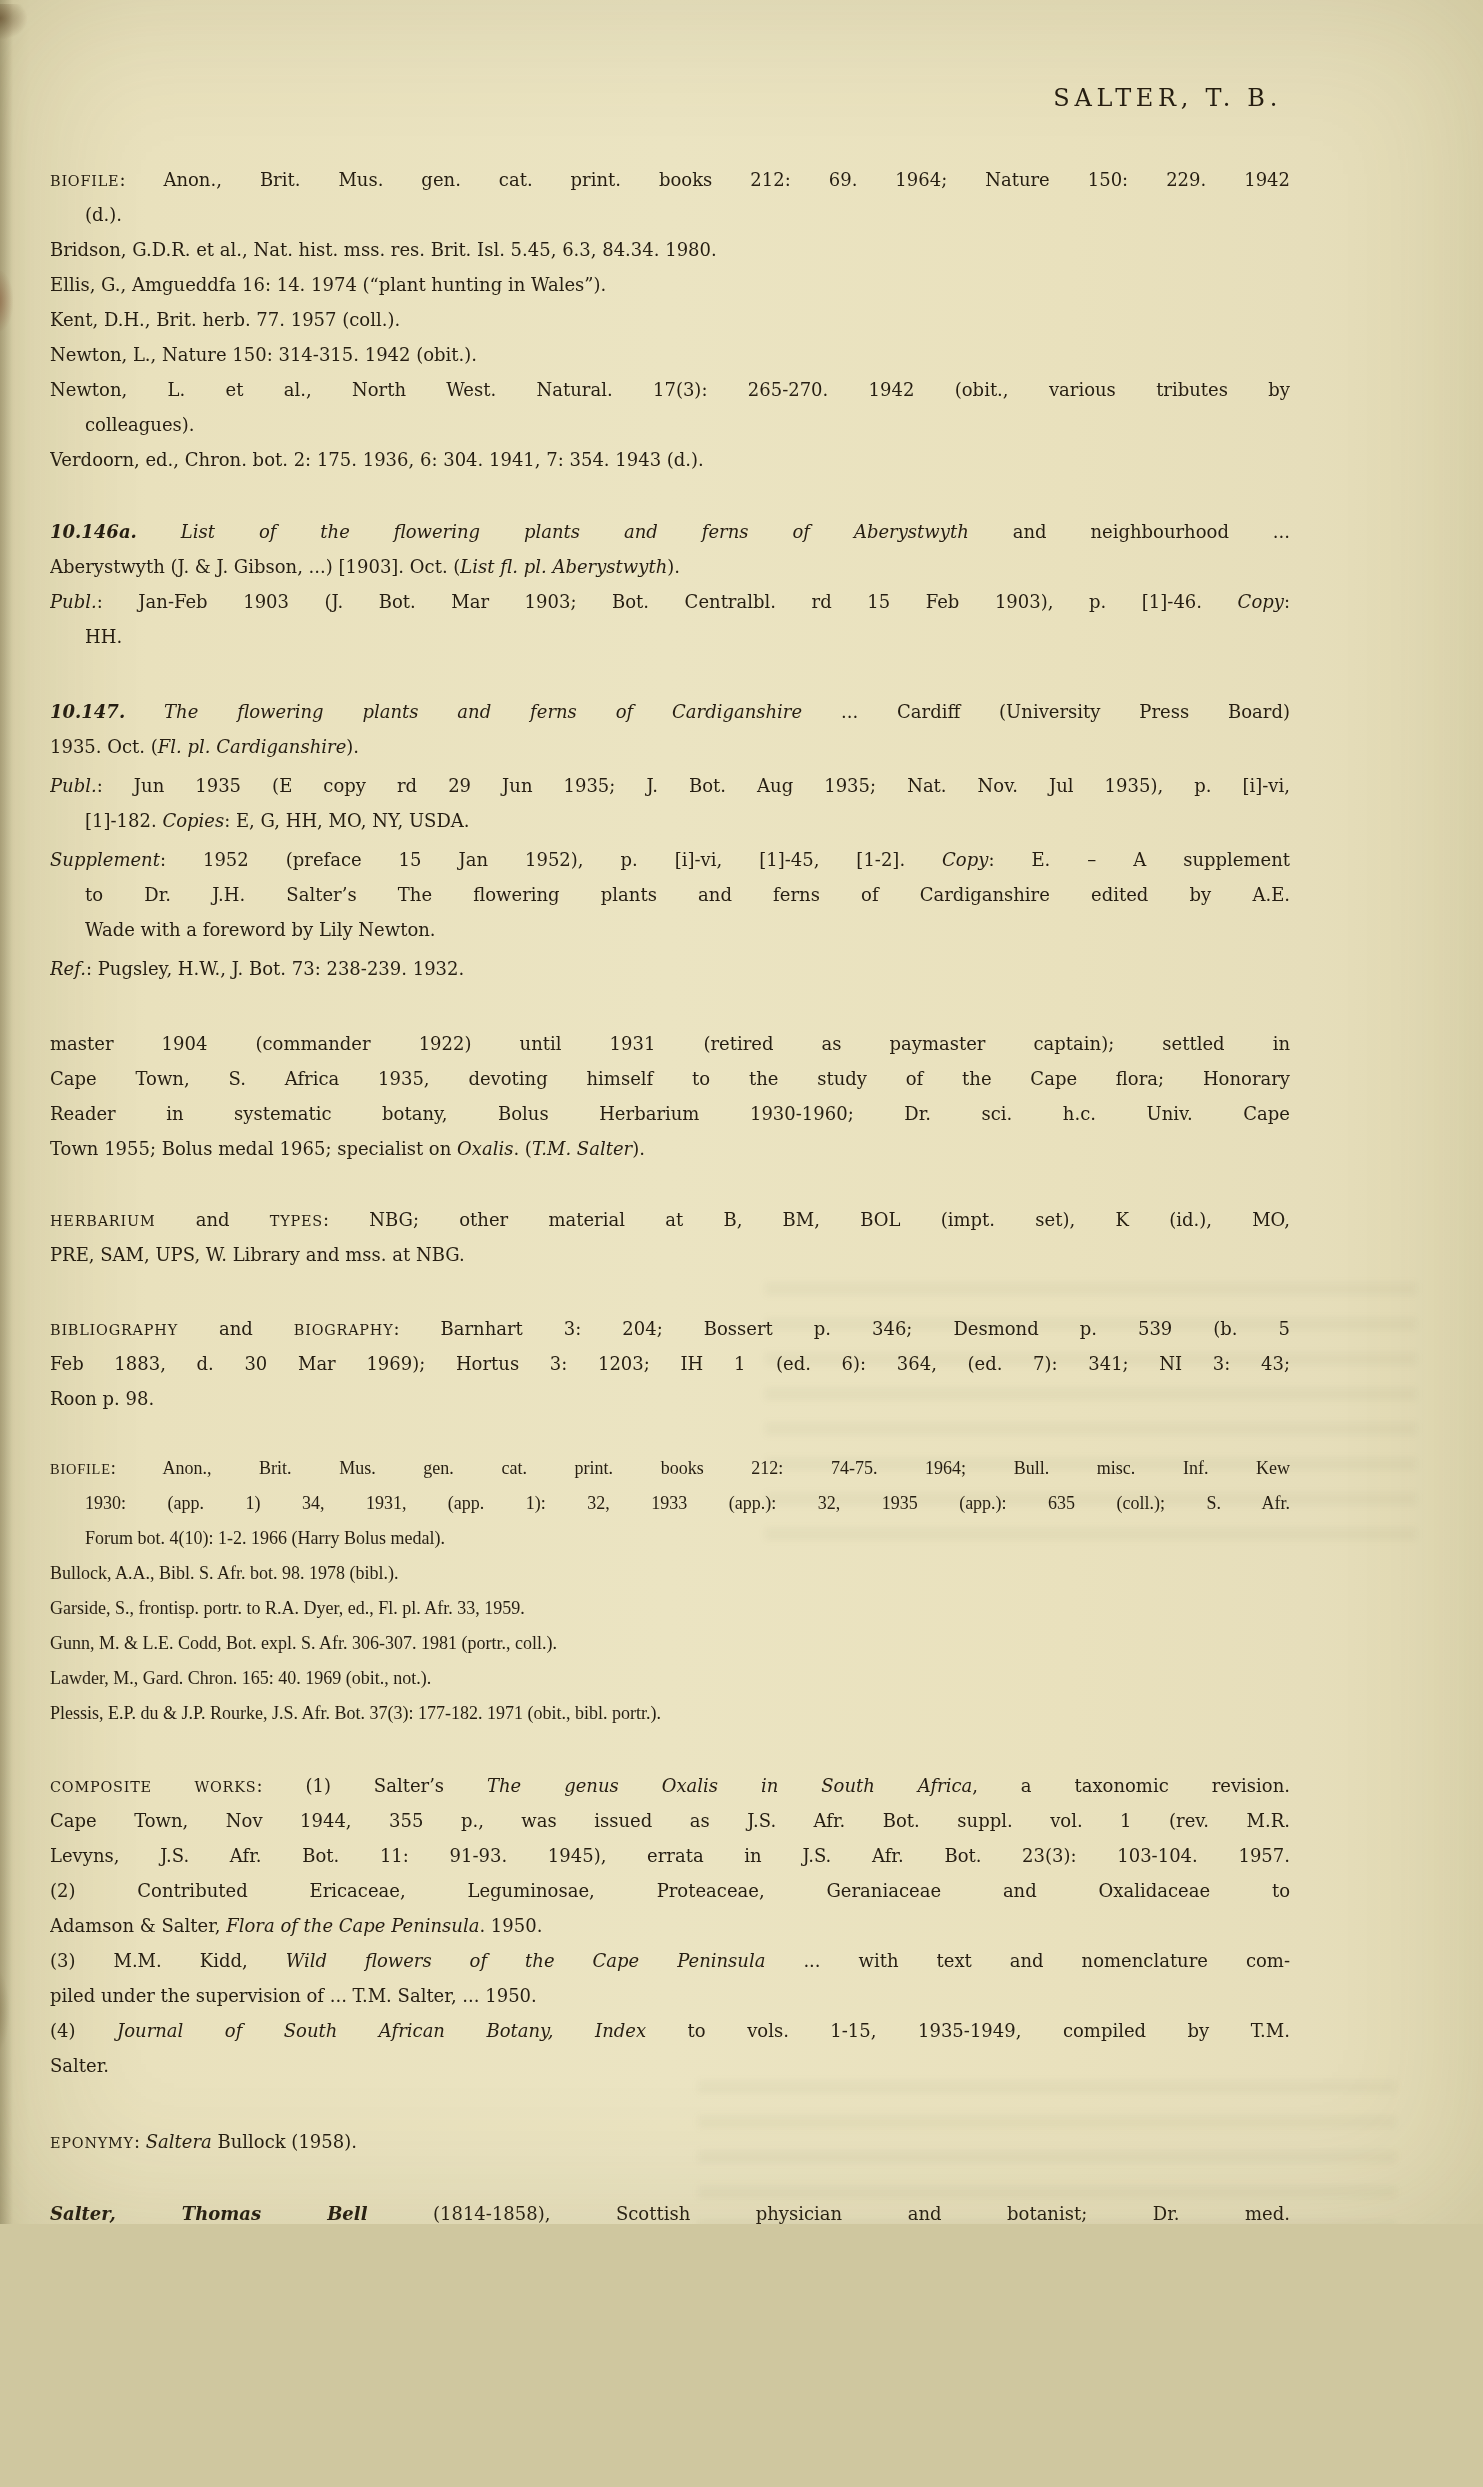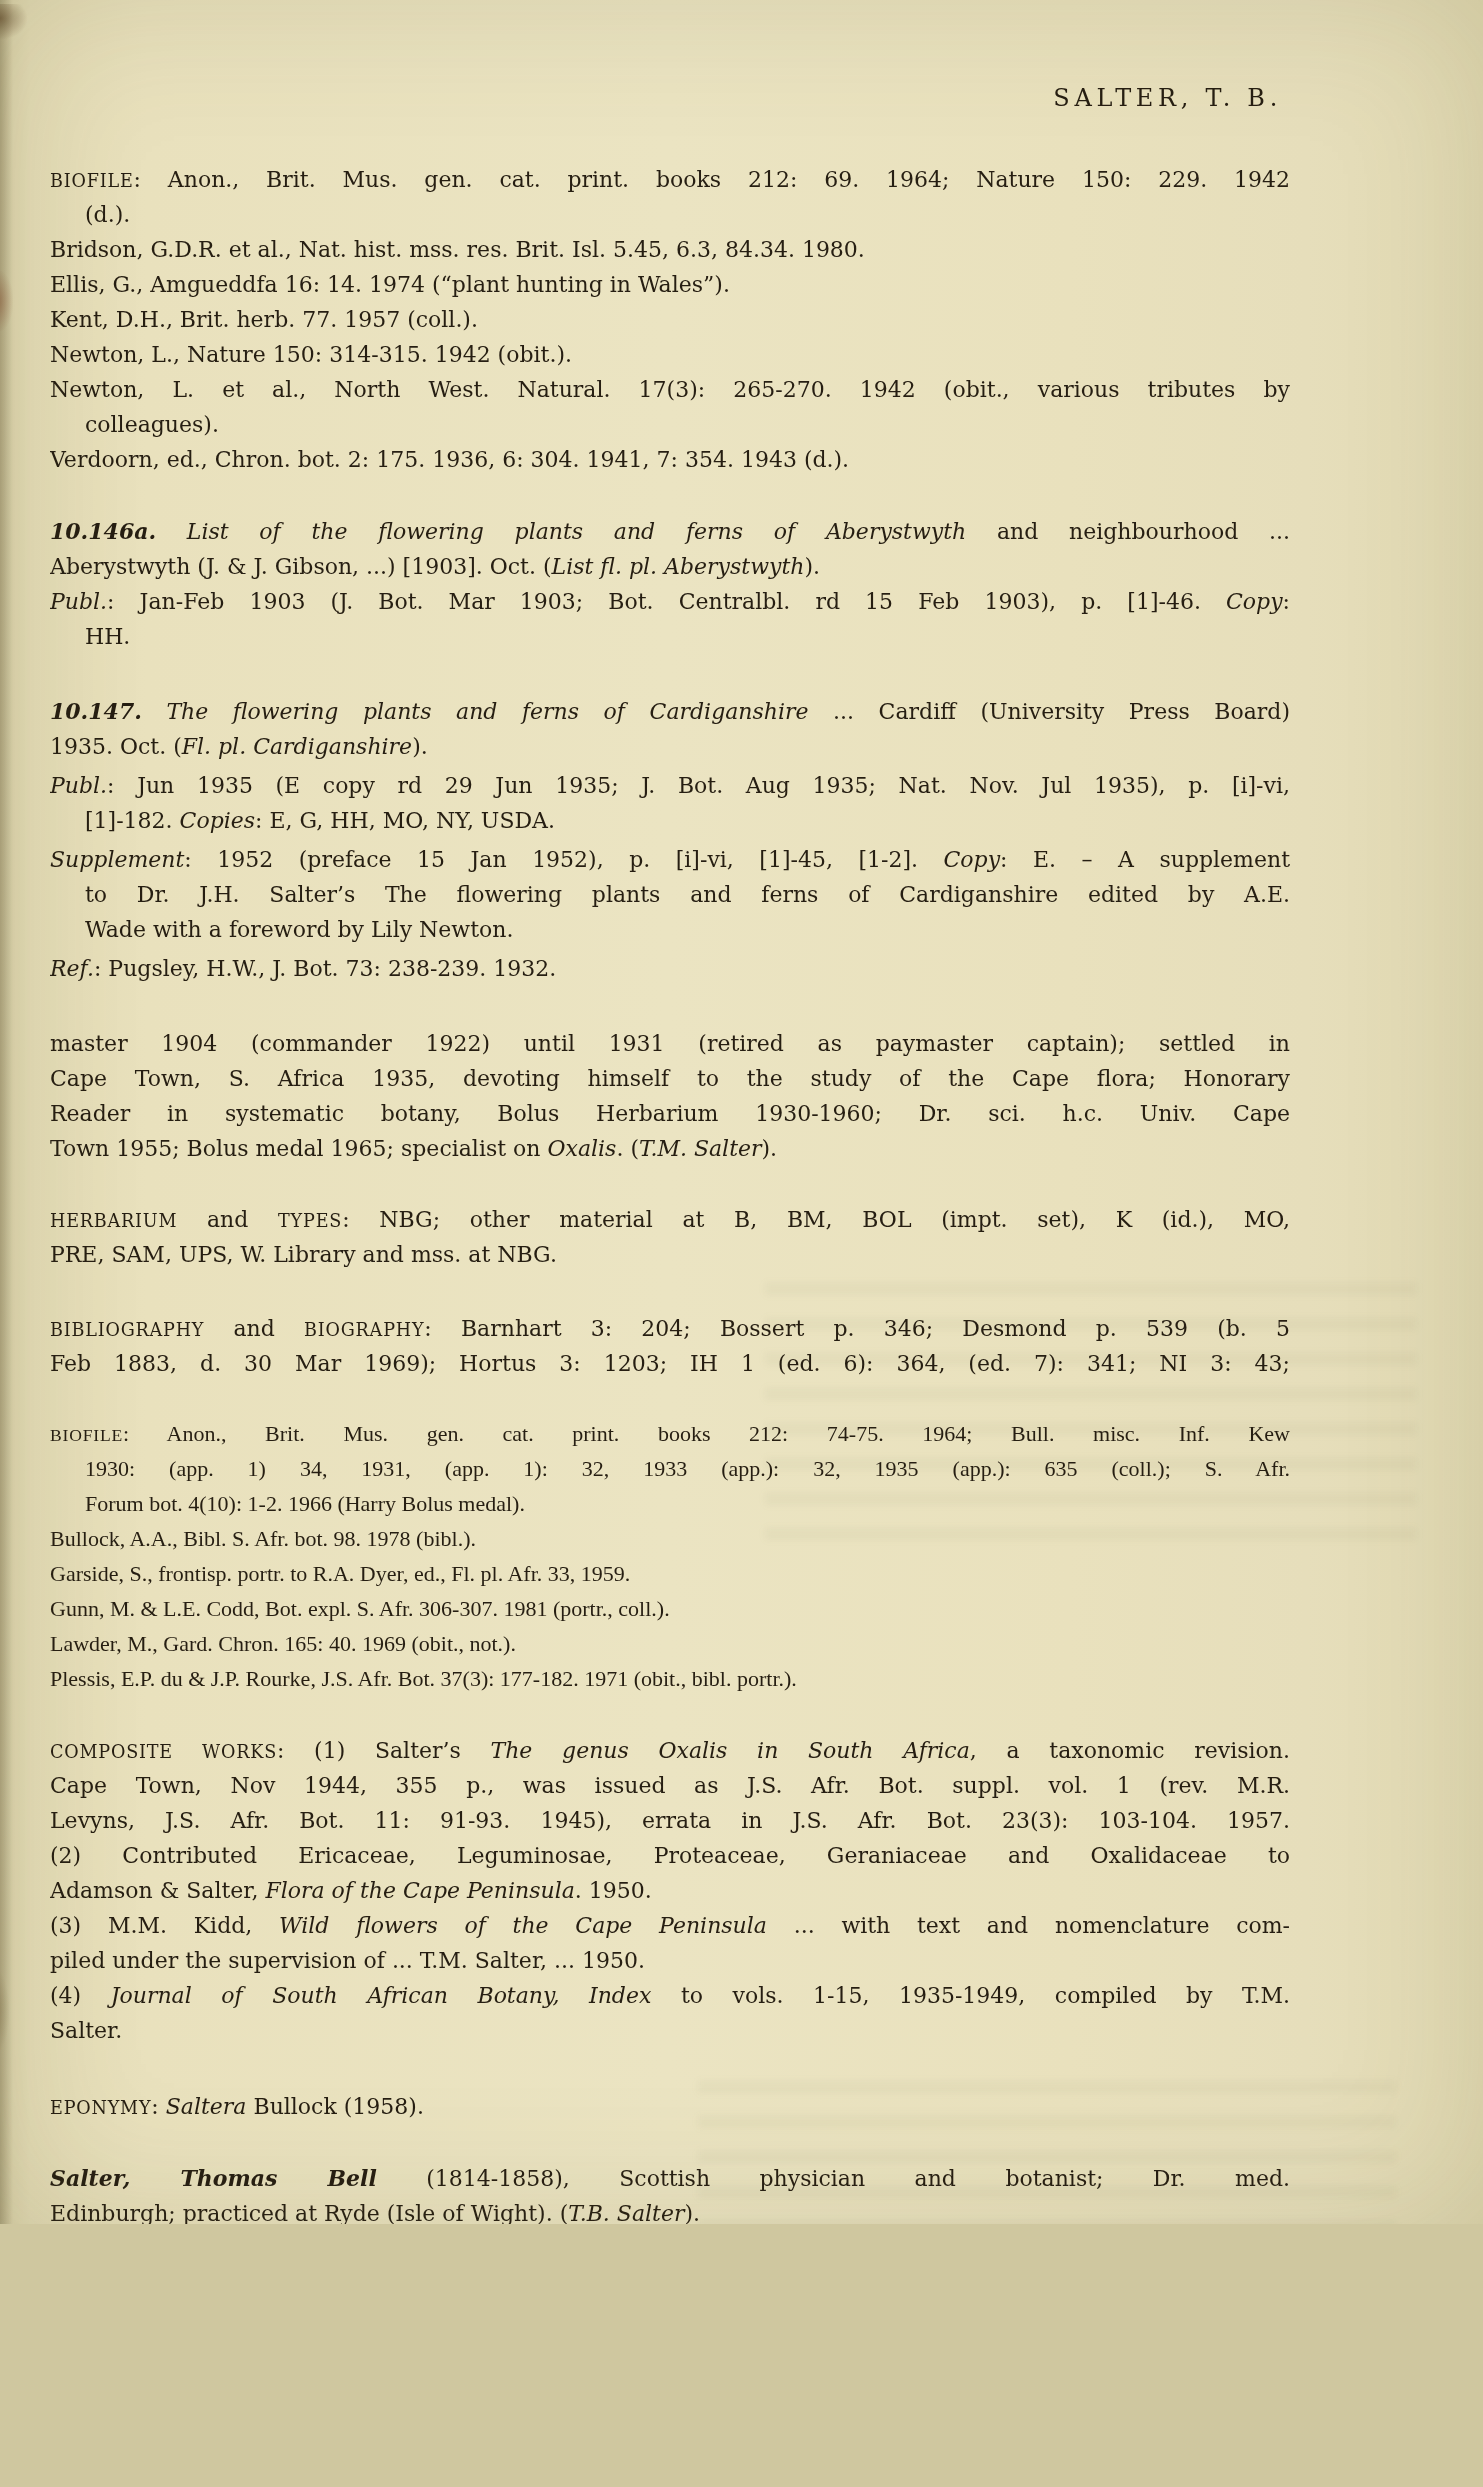--- a/index.html
+++ b/index.html
@@ -55,21 +55,21 @@
   .running-head {
     position: absolute;
     top: 84px; right: 202px;
     font-size: 24px; line-height: 29px;
     letter-spacing: 4.7px;
     white-space: nowrap;
   }
   .text-body {
     position: absolute;
     left: 50px; top: 162px; width: 1240px;
-    font-size: 22px; line-height: 35px;
+    font-size: 18px; line-height: 35px;
   }
   .block { margin: 0; }
   .line {
     height: 35px; overflow: hidden;
     text-align: left;
     white-space: normal;
   }
   .line.jf { text-align: justify; text-align-last: justify; }
   .line.ind { padding-left: 35px; }
   .it { font-style: italic; }
@@ -128,20 +128,21 @@
         <div class="line jf"><span>Reader in systematic botany, Bolus Herbarium 1930-1960; Dr. sci. h.c. Univ. Cape</span></div>
         <div class="line"><span>Town 1955; Bolus medal 1965; specialist on </span><span class="it">Oxalis</span><span>. (</span><span class="it">T.M. Salter</span><span>).</span></div>
       </div>
       <div class="block" style="margin-top: 36px;">
         <div class="line jf"><span class="sc">HERBARIUM</span><span> and </span><span class="sc">TYPES</span><span>: NBG; other material at B, BM, BOL (impt. set), K (id.), MO,</span></div>
         <div class="line"><span>PRE, SAM, UPS, W. Library and mss. at NBG.</span></div>
       </div>
       <div class="block" style="margin-top: 39px;">
         <div class="line jf"><span class="sc">BIBLIOGRAPHY</span><span> and </span><span class="sc">BIOGRAPHY</span><span>: Barnhart 3: 204; Bossert p. 346; Desmond p. 539 (b. 5</span></div>
         <div class="line jf"><span>Feb 1883, d. 30 Mar 1969); Hortus 3: 1203; IH 1 (ed. 6): 364, (ed. 7): 341; NI 3: 43;</span></div>
+        <div class="line"><span>Roon p. 98.</span></div>
       </div>
       <div class="block" style="margin-top: 35px; font-family: Liberation Serif, serif;">
         <div class="line jf"><span class="sc">BIOFILE</span><span>: Anon., Brit. Mus. gen. cat. print. books 212: 74-75. 1964; Bull. misc. Inf. Kew</span></div>
         <div class="line ind jf"><span>1930: (app. 1) 34, 1931, (app. 1): 32, 1933 (app.): 32, 1935 (app.): 635 (coll.); S. Afr.</span></div>
         <div class="line ind"><span>Forum bot. 4(10): 1-2. 1966 (Harry Bolus medal).</span></div>
         <div class="line"><span>Bullock, A.A., Bibl. S. Afr. bot. 98. 1978 (bibl.).</span></div>
         <div class="line"><span>Garside, S., frontisp. portr. to R.A. Dyer, ed., Fl. pl. Afr. 33, 1959.</span></div>
         <div class="line"><span>Gunn, M. &amp; L.E. Codd, Bot. expl. S. Afr. 306-307. 1981 (portr., coll.).</span></div>
         <div class="line"><span>Lawder, M., Gard. Chron. 165: 40. 1969 (obit., not.).</span></div>
         <div class="line"><span>Plessis, E.P. du &amp; J.P. Rourke, J.S. Afr. Bot. 37(3): 177-182. 1971 (obit., bibl. portr.).</span></div>

